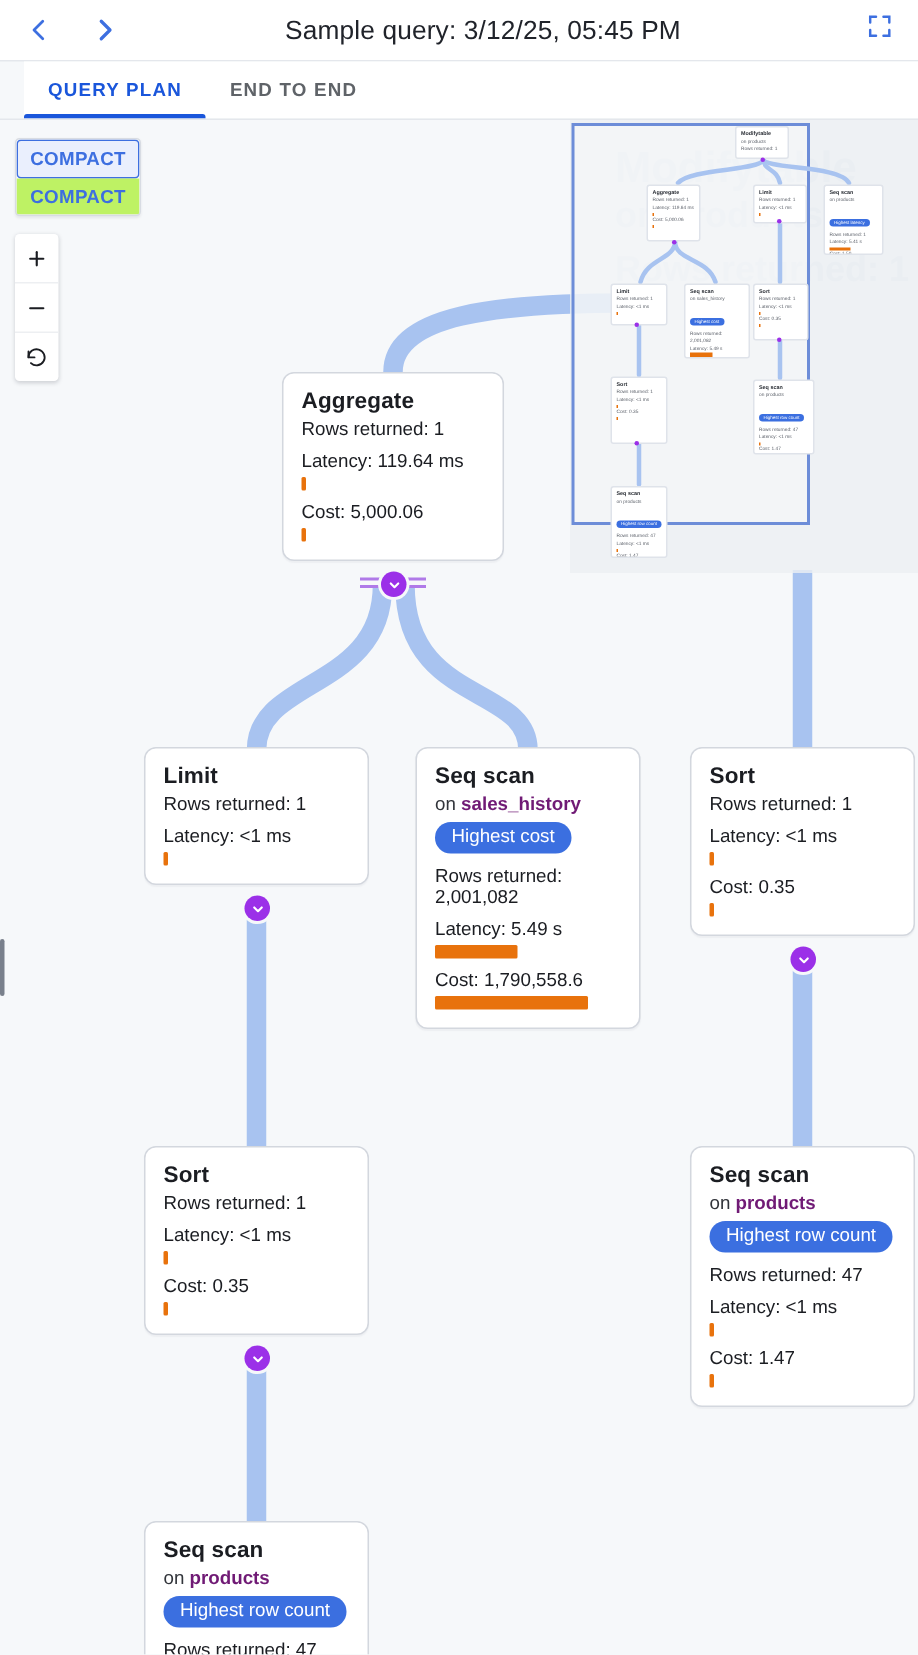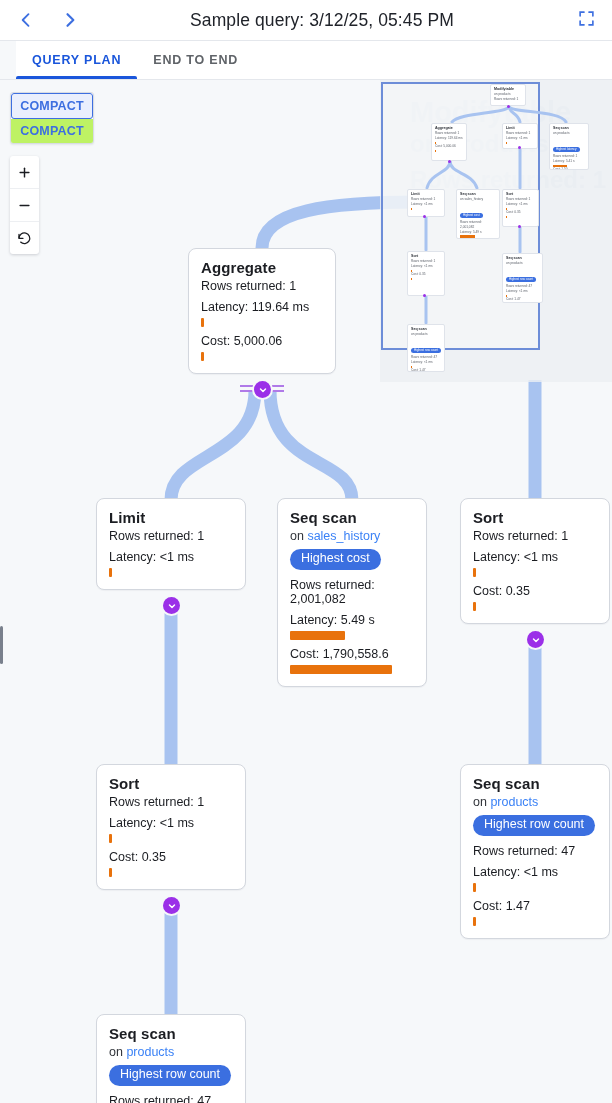--- a/index.html
+++ b/index.html
@@ -76,21 +76,21 @@
     border-radius:8px;box-sizing:border-box;padding:10px 12px 12px 12px;
     box-shadow:0 1px 1px rgba(16,24,40,.04);
   }
   .node .ntitle{
     font-size:15px;font-weight:bold;color:#1b1d22;margin-bottom:3px;
     letter-spacing:.1px;
   }
   .node .nsub{
     font-size:12.5px;color:#32353b;margin-bottom:5px;
   }
-  .node .nsub b{font-weight:normal;color:#3b82f6;margin-top:33px;}
+  .node .nsub b{font-weight:bold;color:#701a75;margin-top:33px;}
   .badge{
     display:inline-block;background:#3b6fe0;color:#ffffff;
     border-radius:11px;padding:3px 11px 4px 11px;font-size:12.5px;
     margin-bottom:6px;line-height:1.1;
   }
   .metric{font-size:12.5px;color:#1b1d22;margin-top:7px;}
   .metric.first{margin-top:2px;}
   .bar{height:9px;background:#e8720c;border-radius:1px;margin-top:4px;}
   .bar.tiny{width:3px;}
 

